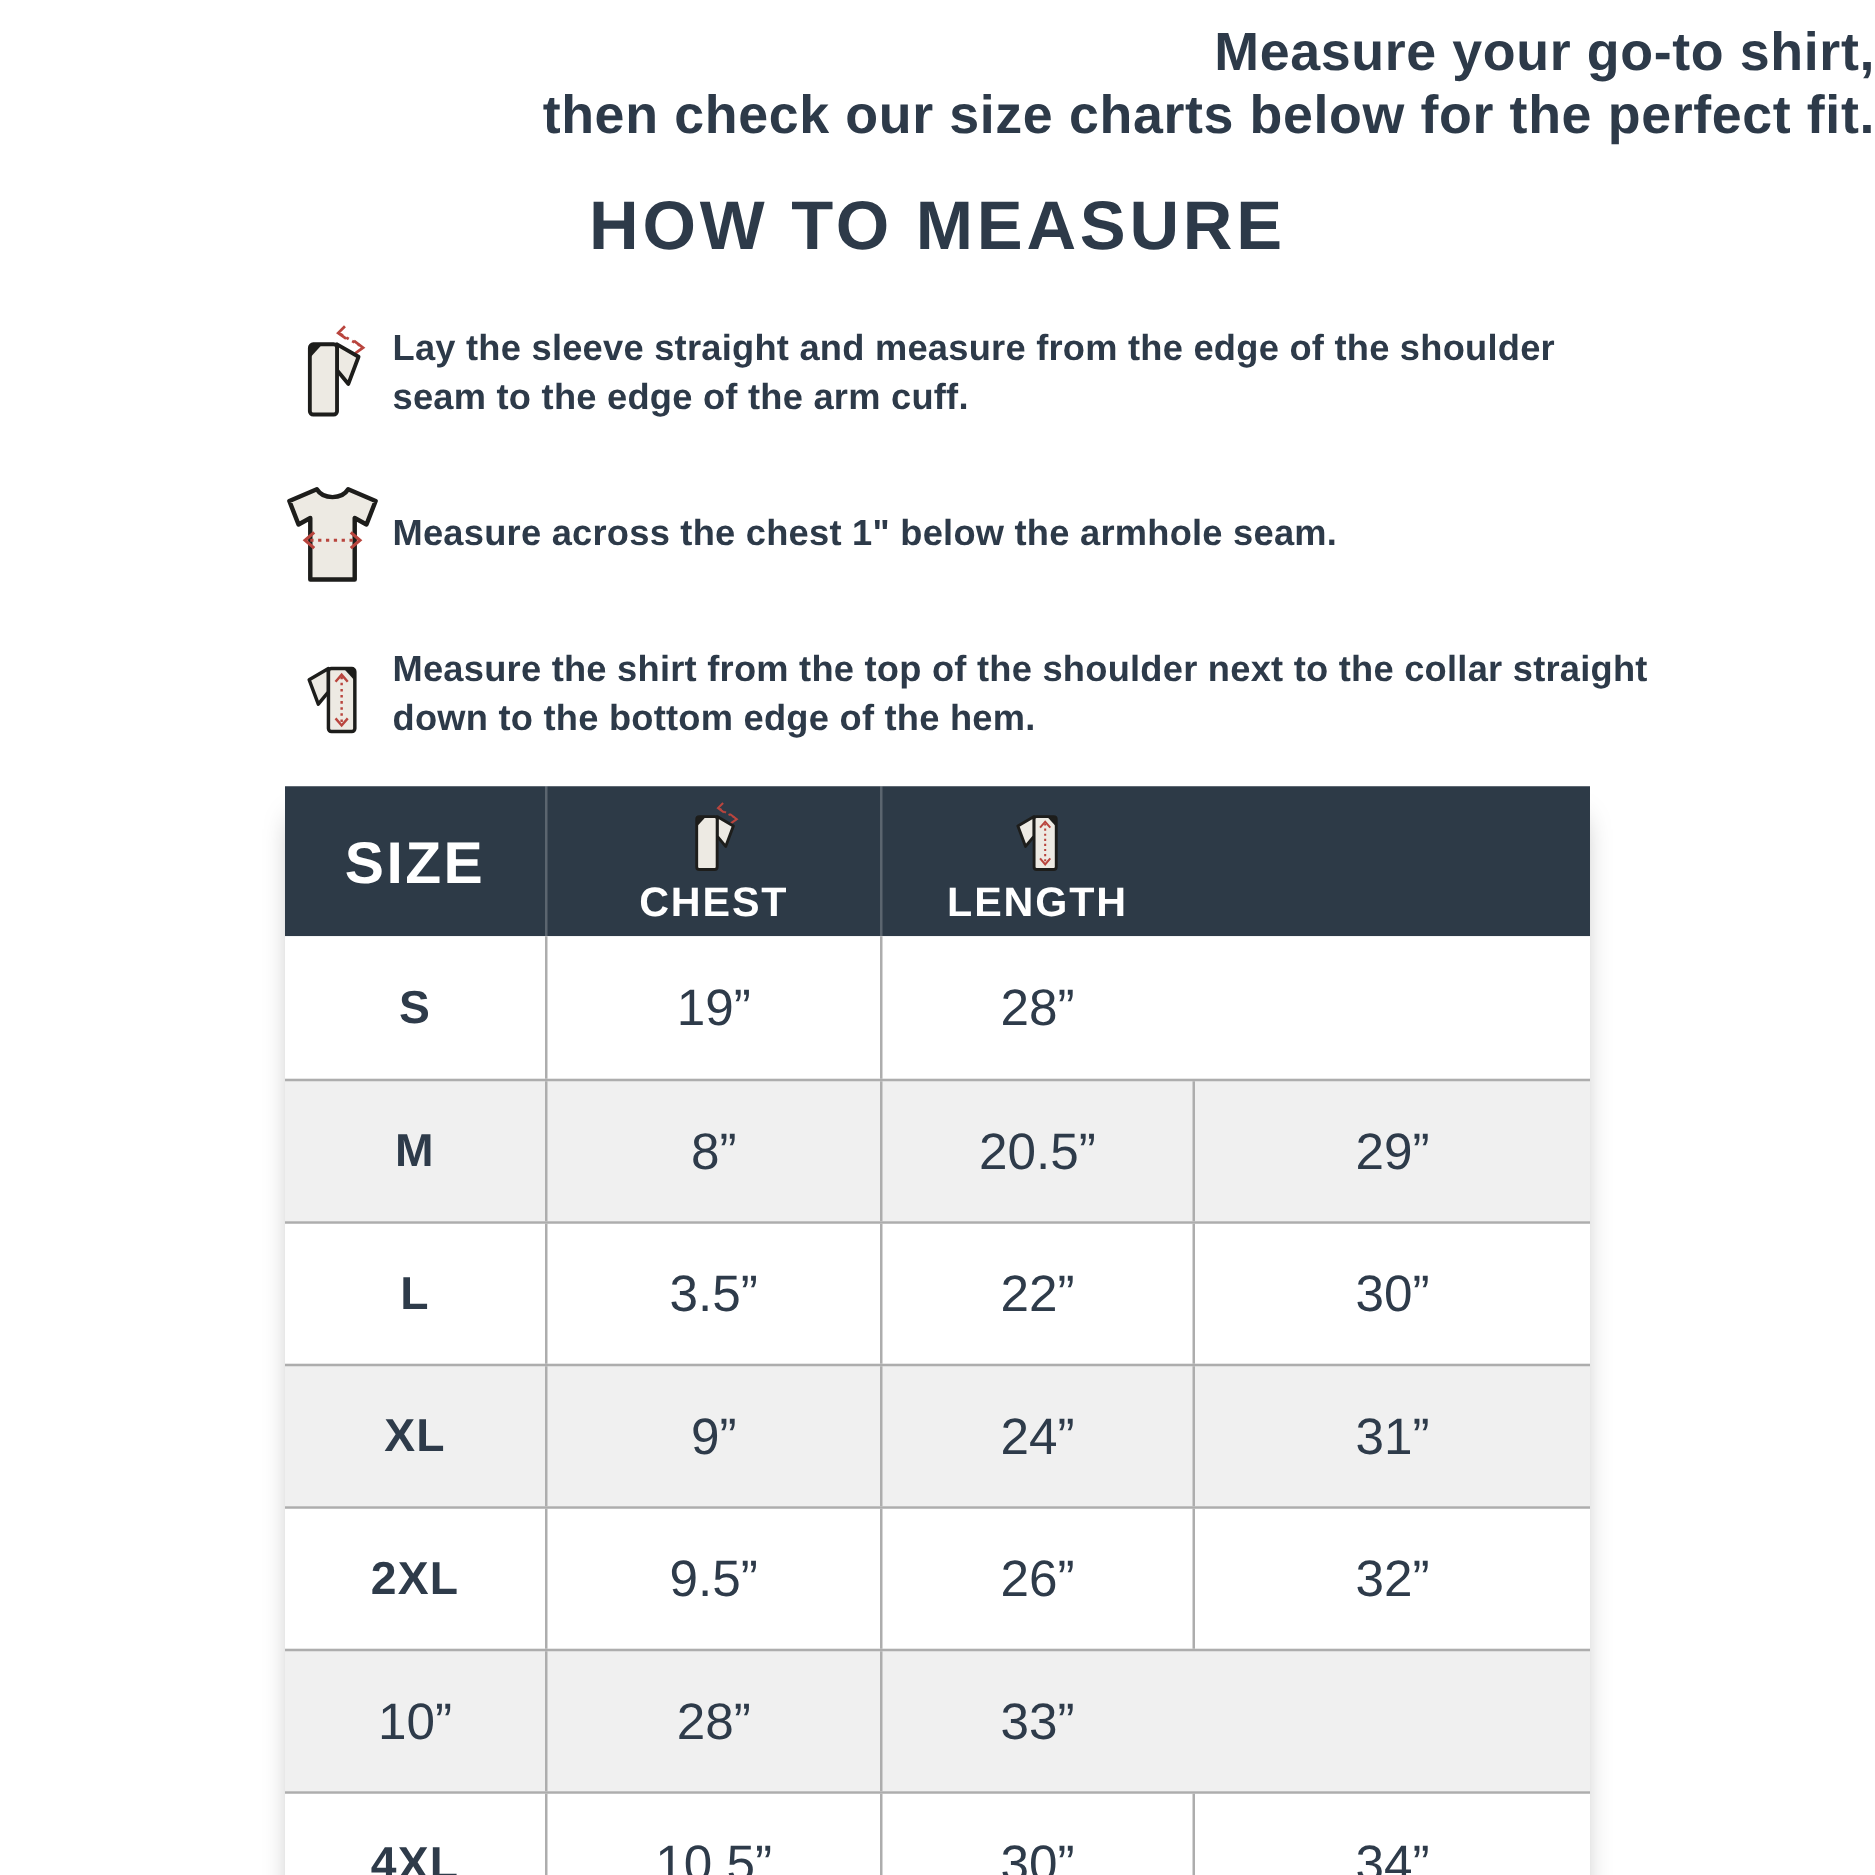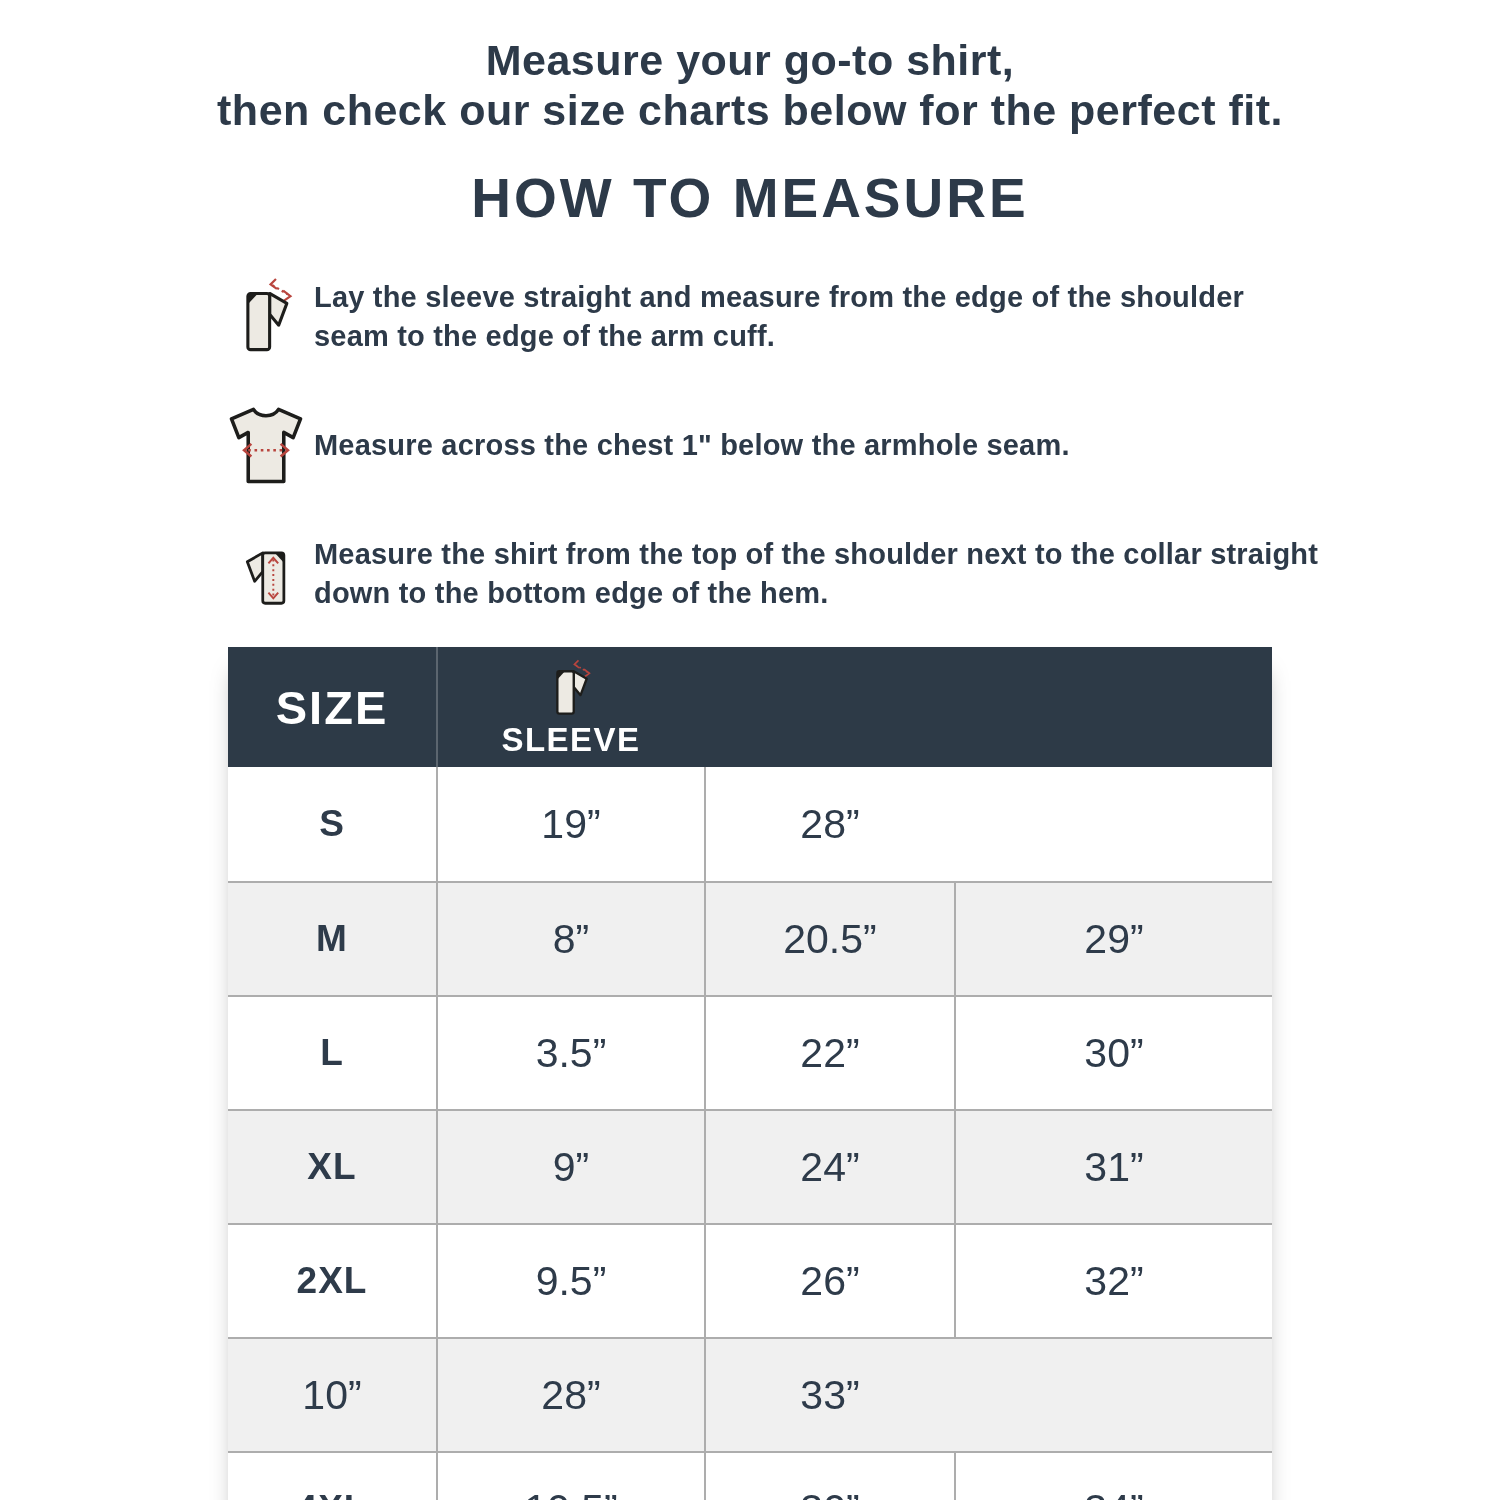--- a/index.html
+++ b/index.html
@@ -5,21 +5,21 @@
   * { box-sizing: border-box; margin: 0; padding: 0; }
   html, body { width: 1500px; height: 1500px; }
   body {
     background: #ffffff;
     font-family: "Liberation Sans", "DejaVu Sans", sans-serif;
     color: #2d3a49;
     overflow: hidden;
   }
 
   
-  .intro { text-align: center; padding-top: 36px; }
+  .intro { text-align: right; padding-top: 18px; }
   .intro-line {
     font-size: 43px;
     font-weight: 700;
     line-height: 1.16;
     letter-spacing: 0.5px;
     color: #2d3a49;
   }
   .page-title {
     text-align: center;
     margin-top: 30px;
@@ -176,21 +176,29 @@
 
 <div class="size-table">
   <div class="thead">
     <div class="th th-size">SIZE</div>
     <div class="th">
       <span>
           <svg class="icon" width="44" height="60">
             <use href="#sym-sleeve"></use>
           </svg>
         </span>
-      <span class="th-label">SLEEVE</span>
+      <span class="th-label">CHEST</span>
+    </div>
+    <div class="th">
+      <span>
+          <svg class="icon" width="44" height="60">
+            <use href="#sym-length"></use>
+          </svg>
+        </span>
+      <span class="th-label">LENGTH</span>
     </div>
   </div>
 
   <div class="trow">
     <div class="td td-size">S</div>
     <div class="td">19”</div>
     <div class="td">28”</div>
   </div>
   <div class="trow alt">
     <div class="td td-size">M</div>

